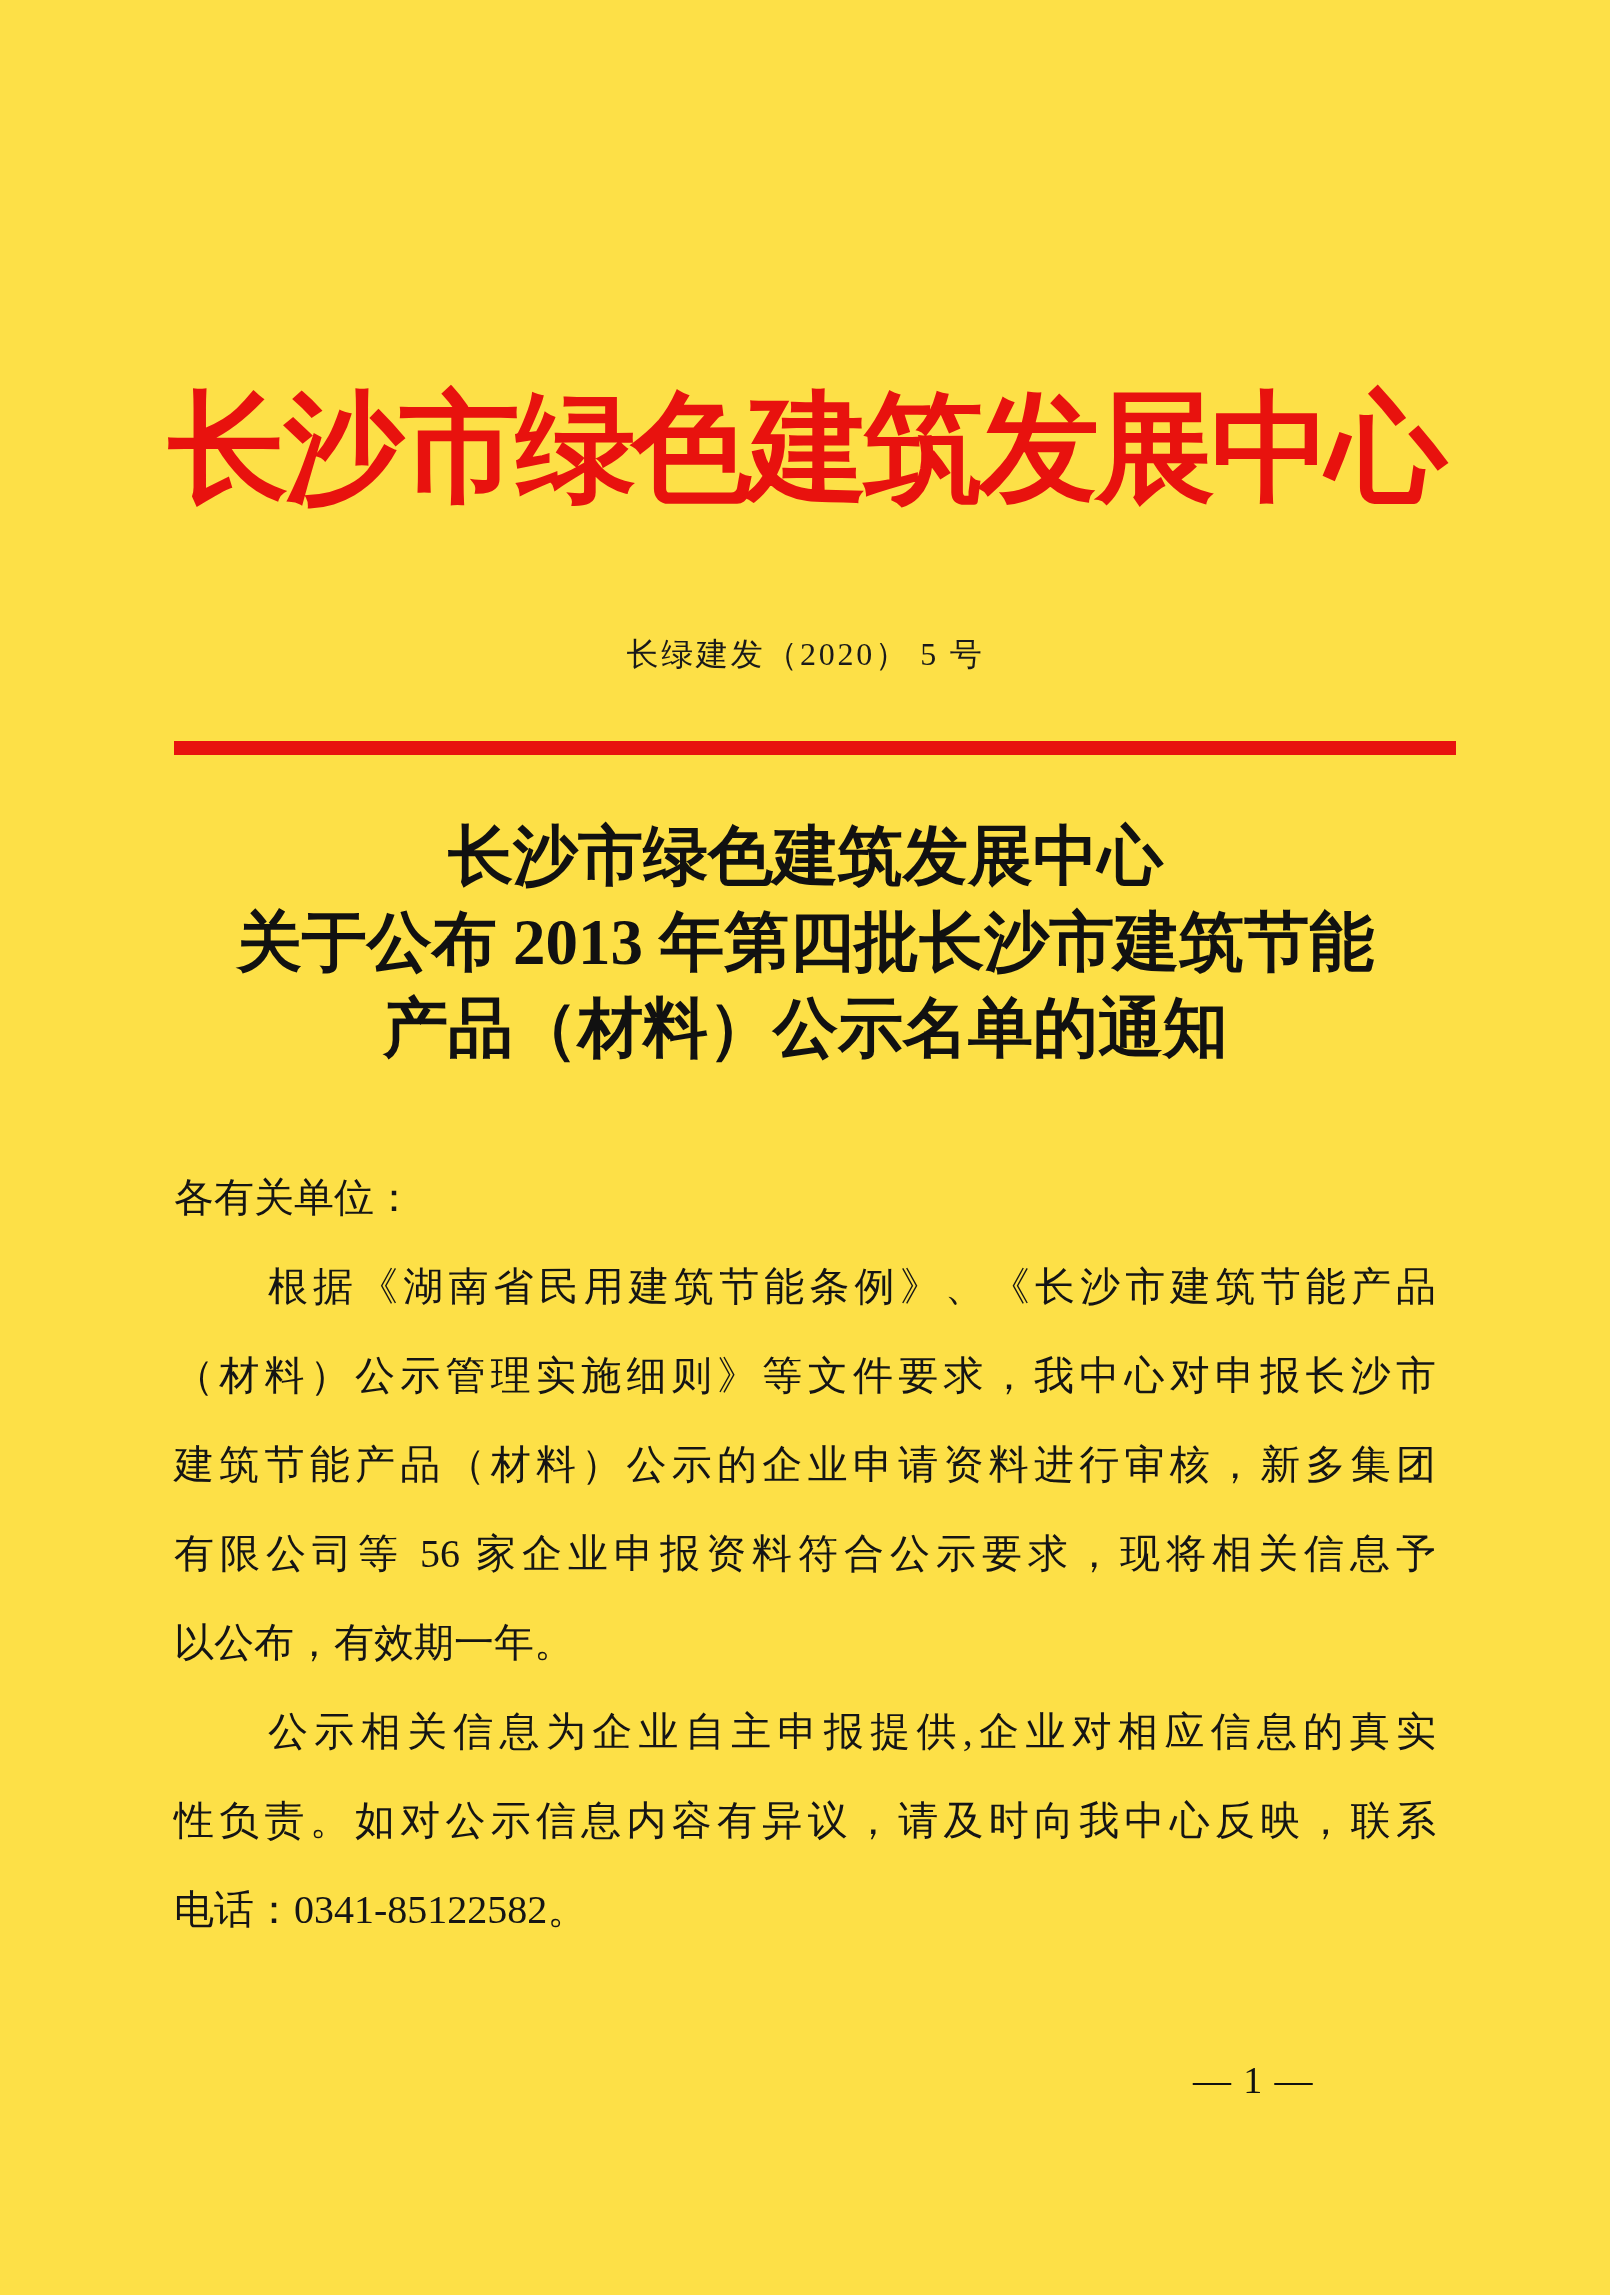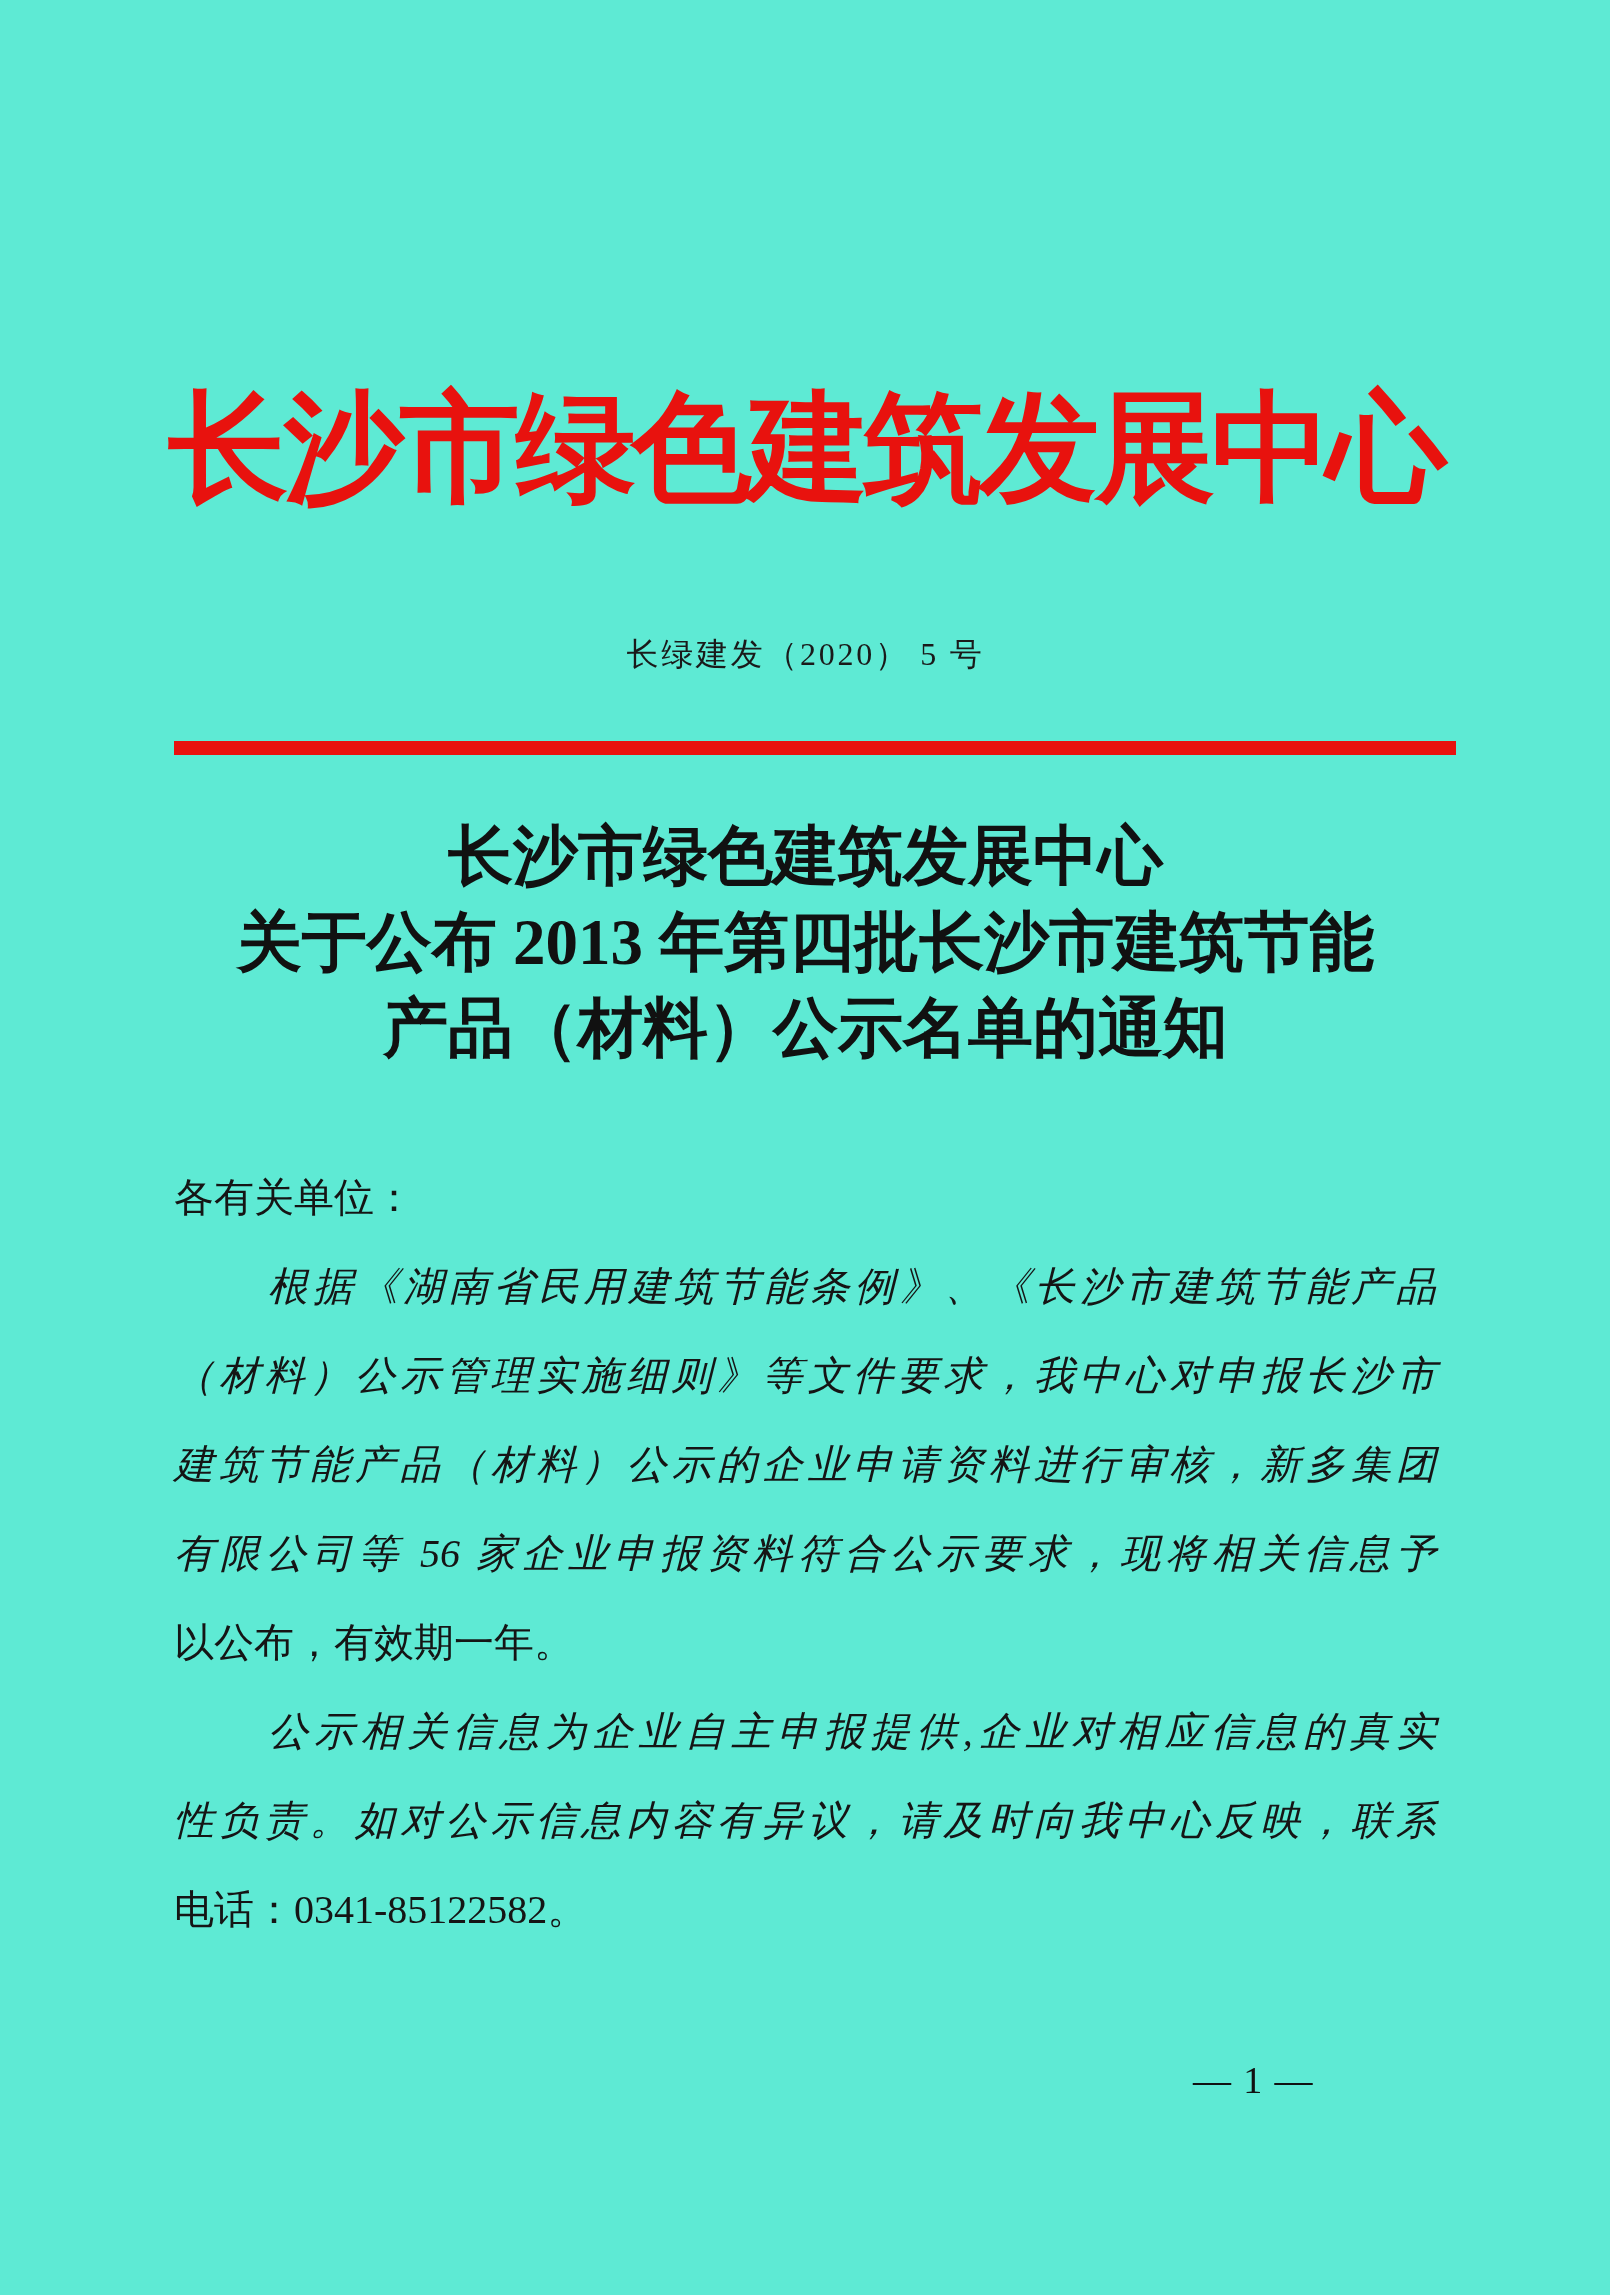--- a/index.html
+++ b/index.html
@@ -3,21 +3,21 @@
 <meta charset="utf-8">
 <style>
   * { margin: 0; padding: 0; box-sizing: border-box; }
   html, body { background: #ffffff; }
   body { font-family: "Liberation Serif", "DejaVu Serif", serif; }
 
   .page {
     position: relative;
     width: 1611px;
     height: 2295px;
-    background: #5eead4;
+    background: #fde047;
     overflow: hidden;
   }
 
   
   .masthead {
     position: absolute;
     top: 374px;
     left: 0;
     width: 100%;
     text-align: center;
@@ -79,21 +79,20 @@
   .body-line {
     font-size: 40px;
     height: 89px;
     line-height: 89px;
     white-space: nowrap;
   }
   .justify {
     white-space: normal;
     text-align: justify;
     text-align-last: justify;
-    font-style: italic;
   }
   .indent { text-indent: 94px; }
   .plain { text-align: left; text-align-last: left; }
 
   
   .page-number {
     position: absolute;
     top: 2058px;
     left: 1193px;
     font-size: 38px;

